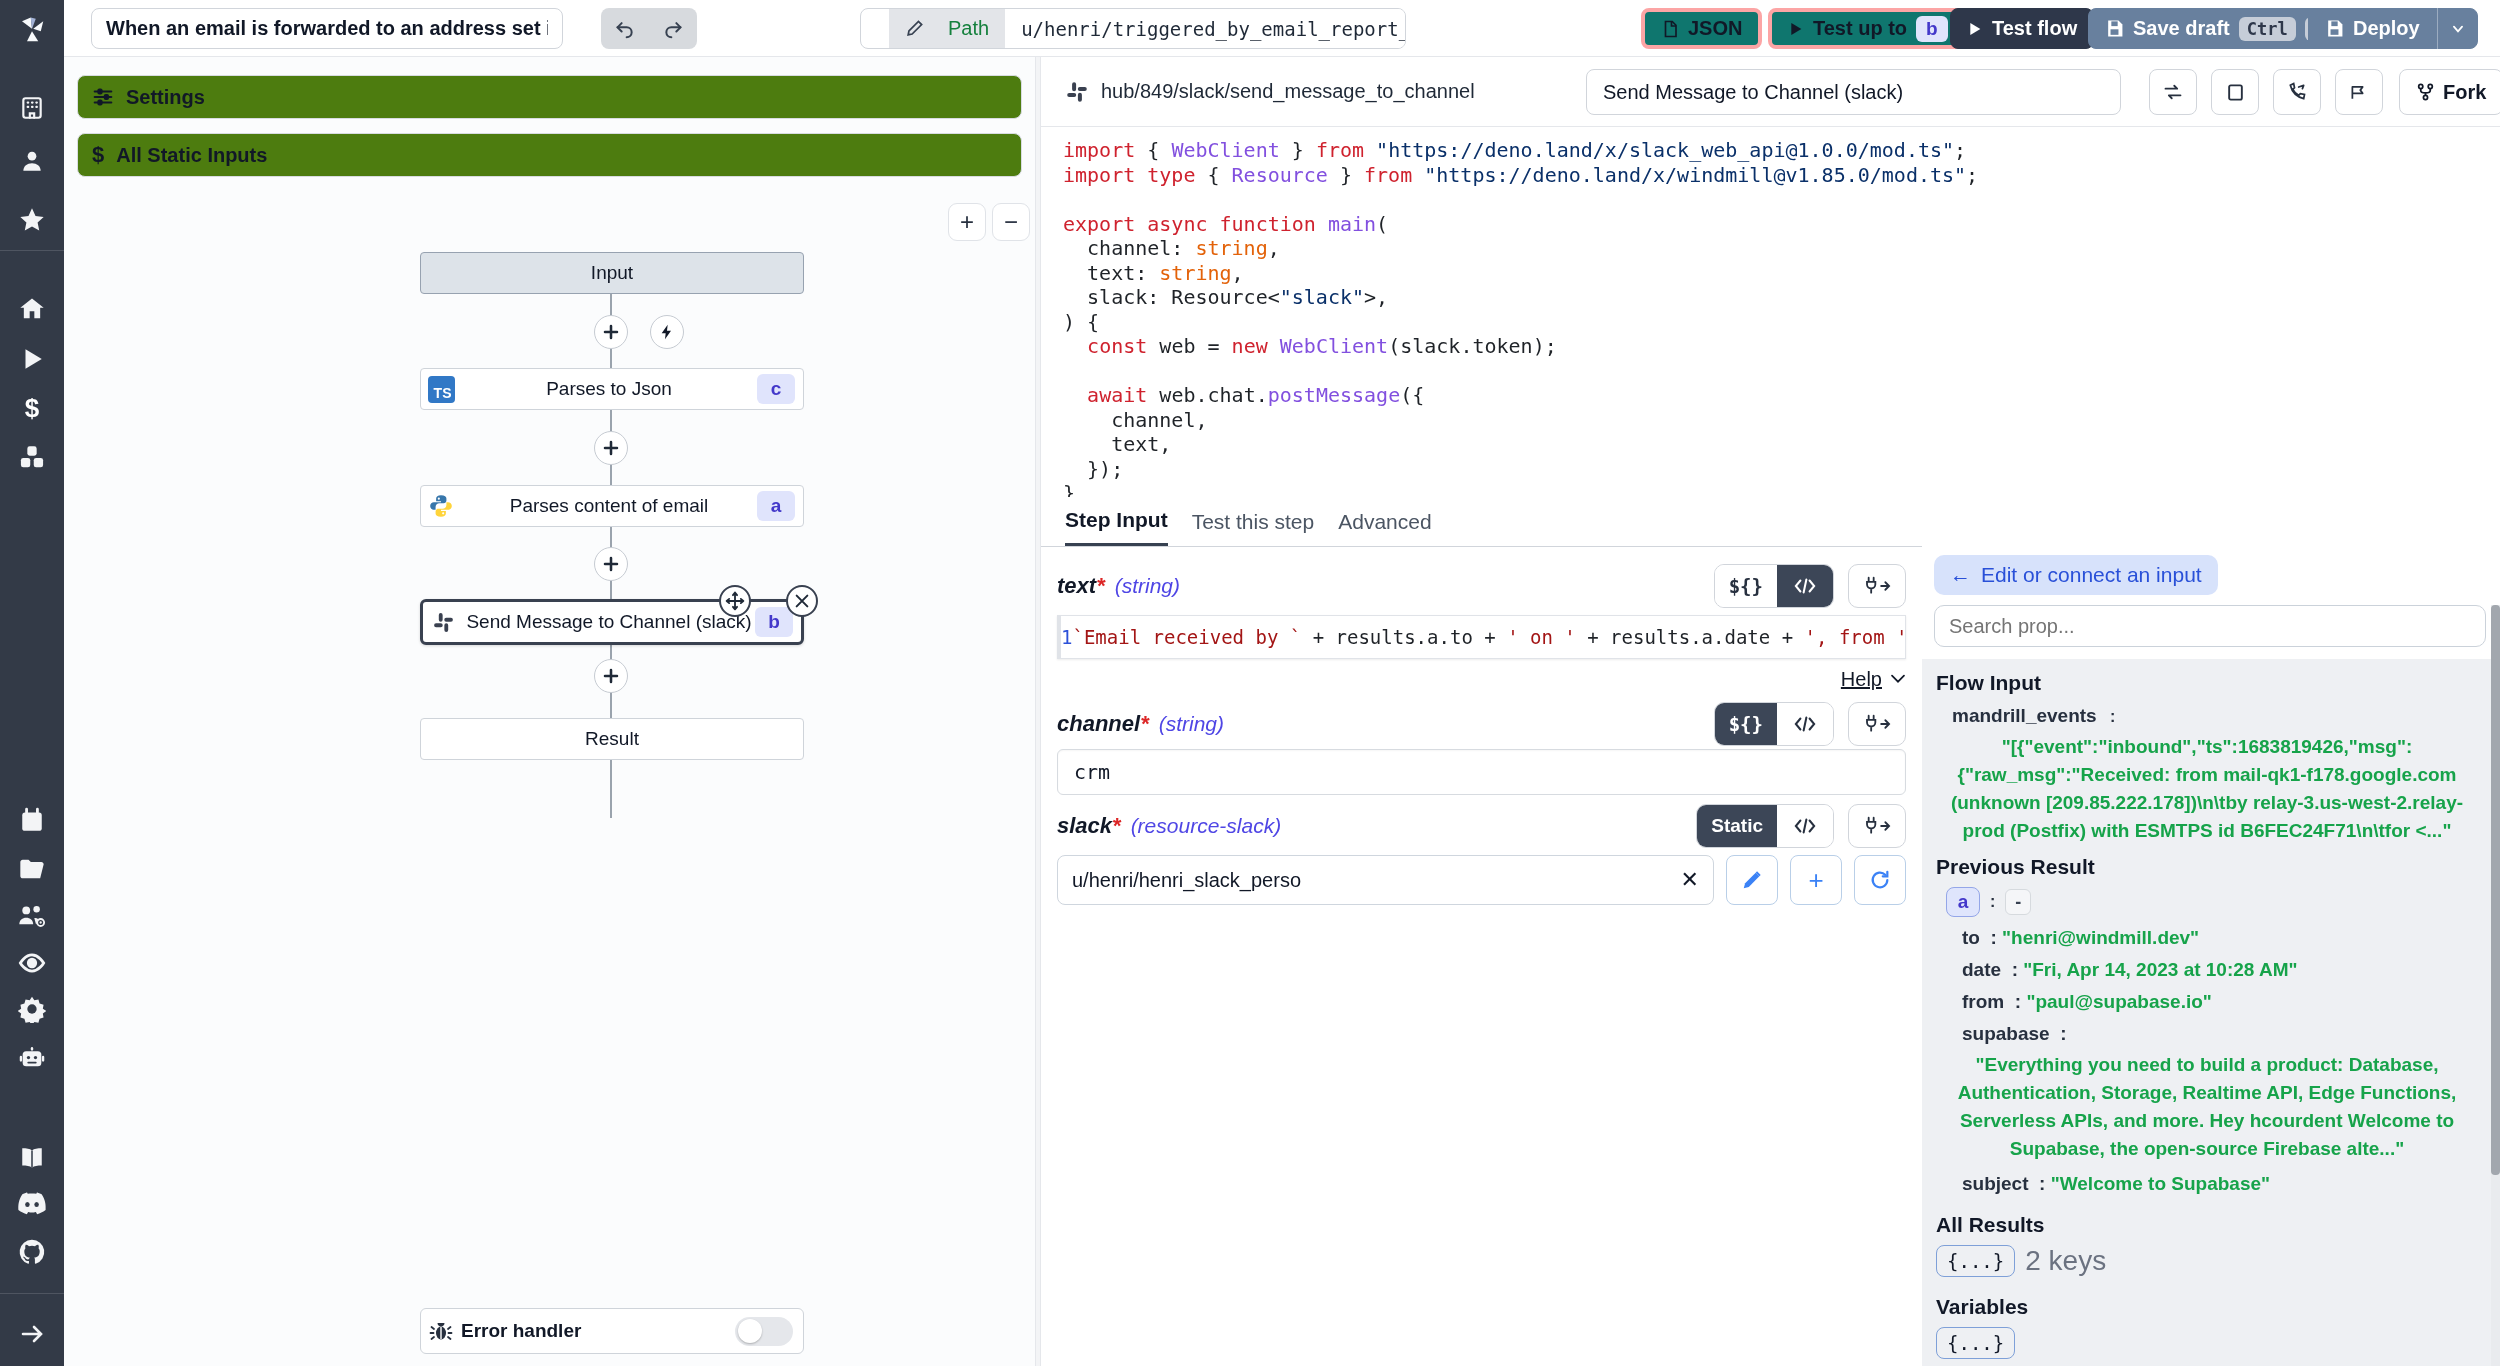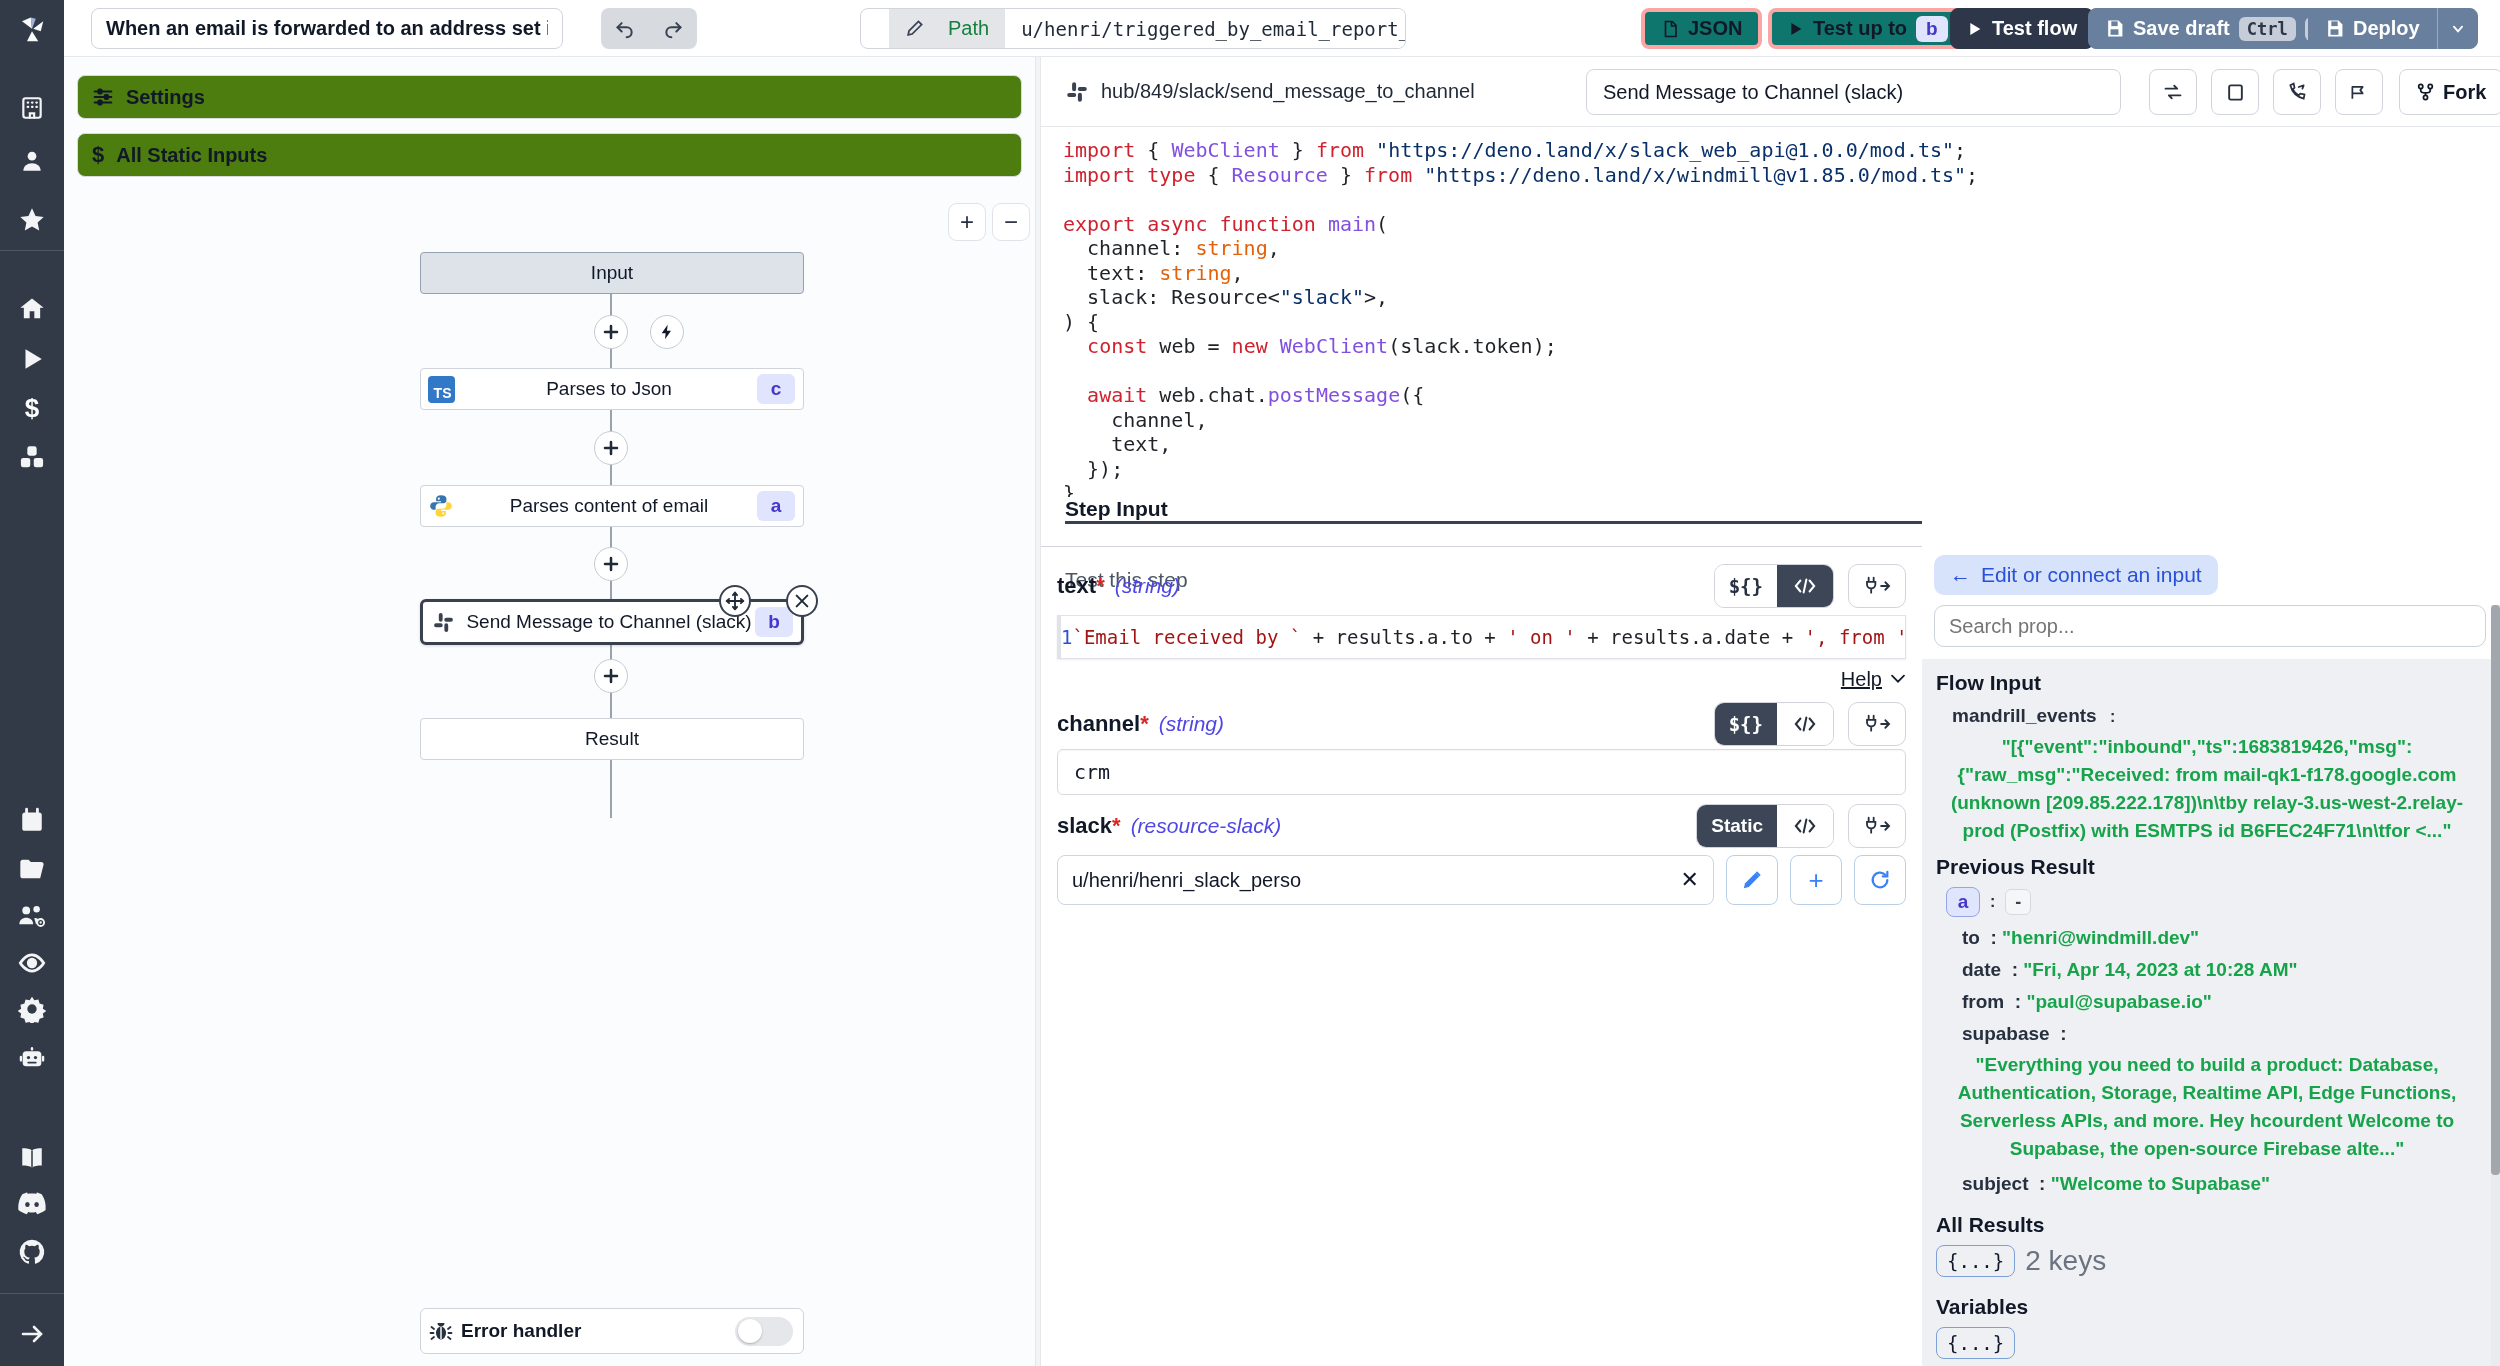--- a/index.html
+++ b/index.html
@@ -70,27 +70,27 @@
   .hd-iconbtn { position:absolute; top:12px; width:48px; height:46px; background:#fff; border:1px solid #d1d5db; border-radius:8px;
                 display:flex; align-items:center; justify-content:center; color:#27303f; cursor:pointer; }
   .fork-btn { position:absolute; top:12px; left:1358px; height:46px; background:#fff; border:1px solid #d1d5db; border-radius:8px;
               display:flex; align-items:center; gap:8px; padding:0 16px; font-size:20px; font-weight:700; color:#111827; cursor:pointer; }
 
   .code-area { position:absolute; left:0; top:71px; width:1459px; height:369px; padding:10px 0 0 22px; overflow:hidden; }
   .code-line { font-family:"DejaVu Sans Mono", monospace; font-size:20px; line-height:24.5px; white-space:pre; }
   .tok-k { color:#cf222e; } .tok-e { color:#8250df; } .tok-s { color:#0a3069; } .tok-t { color:#e36209; } .tok-p { color:#1f2328; }
   .tok-sr { color:#a31515; }
 
-  .tabs { position:absolute; left:0; top:440px; width:881px; height:50px; border-bottom:1px solid #d1d5db; display:flex; gap:44px; padding-left:24px;flex-direction:column; }
+  .tabs { position:absolute; left:0; top:440px; width:881px; height:50px; border-bottom:1px solid #d1d5db; display:flex; gap:24px; padding-left:24px; }
   .tab { font-size:21px; color:#4b5563; display:flex; align-items:center; cursor:pointer; }
   .tab.active { color:#111827; font-weight:700; border-bottom:3px solid #374151; }
 
   .form { position:absolute; left:0; top:490px; width:881px; padding:14px 16px 0 16px; }
   .field-row { display:flex; align-items:center; height:50px; }
-  .f-label { font-size:22px; font-weight:700; color:#111827; }
+  .f-label { font-size:22px; font-weight:700; color:#111827;font-style:italic; }
   .f-req { color:#dc2626; font-weight:700; }
   .f-type { font-size:21px; font-style:italic; color:#4f46e5; margin-left:10px; }
   .seg-toggle { margin-left:auto; display:flex; border:1px solid #d1d5db; border-radius:10px; overflow:hidden; height:44px; }
   .seg { display:flex; align-items:center; justify-content:center; padding:0 14px; font-family:"DejaVu Sans Mono",monospace;
          font-size:19px; font-weight:700; background:#fff; color:#27303f; min-width:56px; cursor:pointer; }
   .seg.dark { background:#3c4657; color:#fff; }
   .seg-static { font-family:"Liberation Sans",sans-serif; }
   .plug-btn { margin-left:14px; width:58px; height:44px; border:1px solid #d1d5db; border-radius:10px; background:#fff;
               display:flex; align-items:center; justify-content:center; color:#27303f; cursor:pointer; }
   .expr-box { margin-top:4px; border:1px solid #e0e3e8; border-left:4px solid #e0e3e8; background:#fff; box-shadow:0 1px 2px rgba(0,0,0,.08);

